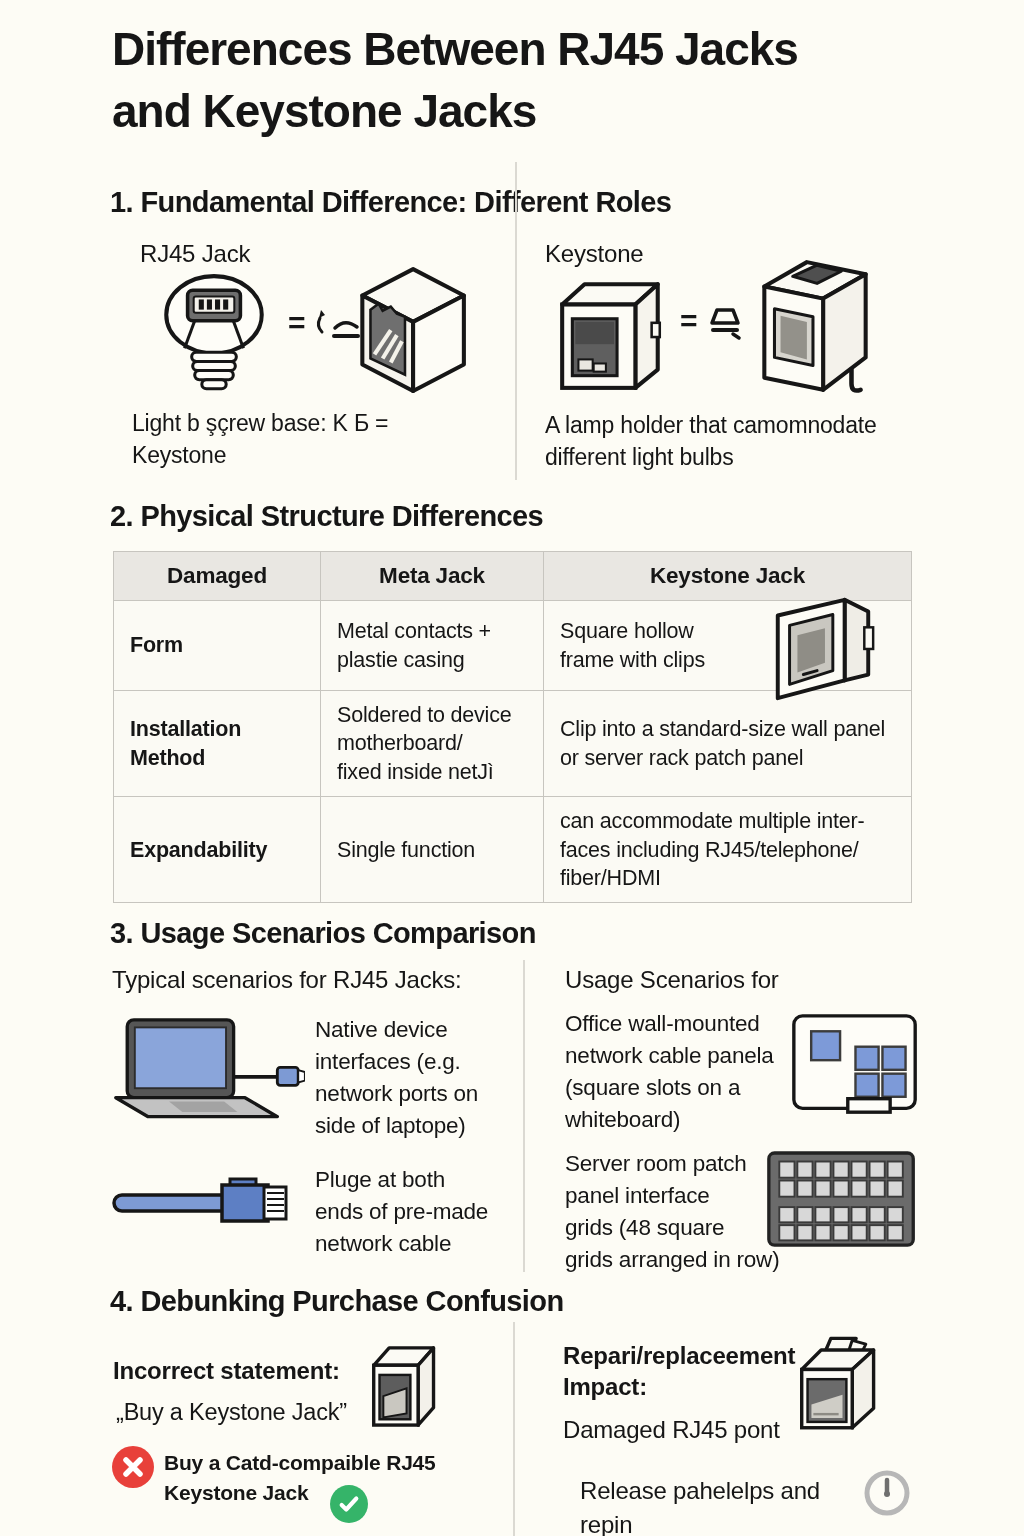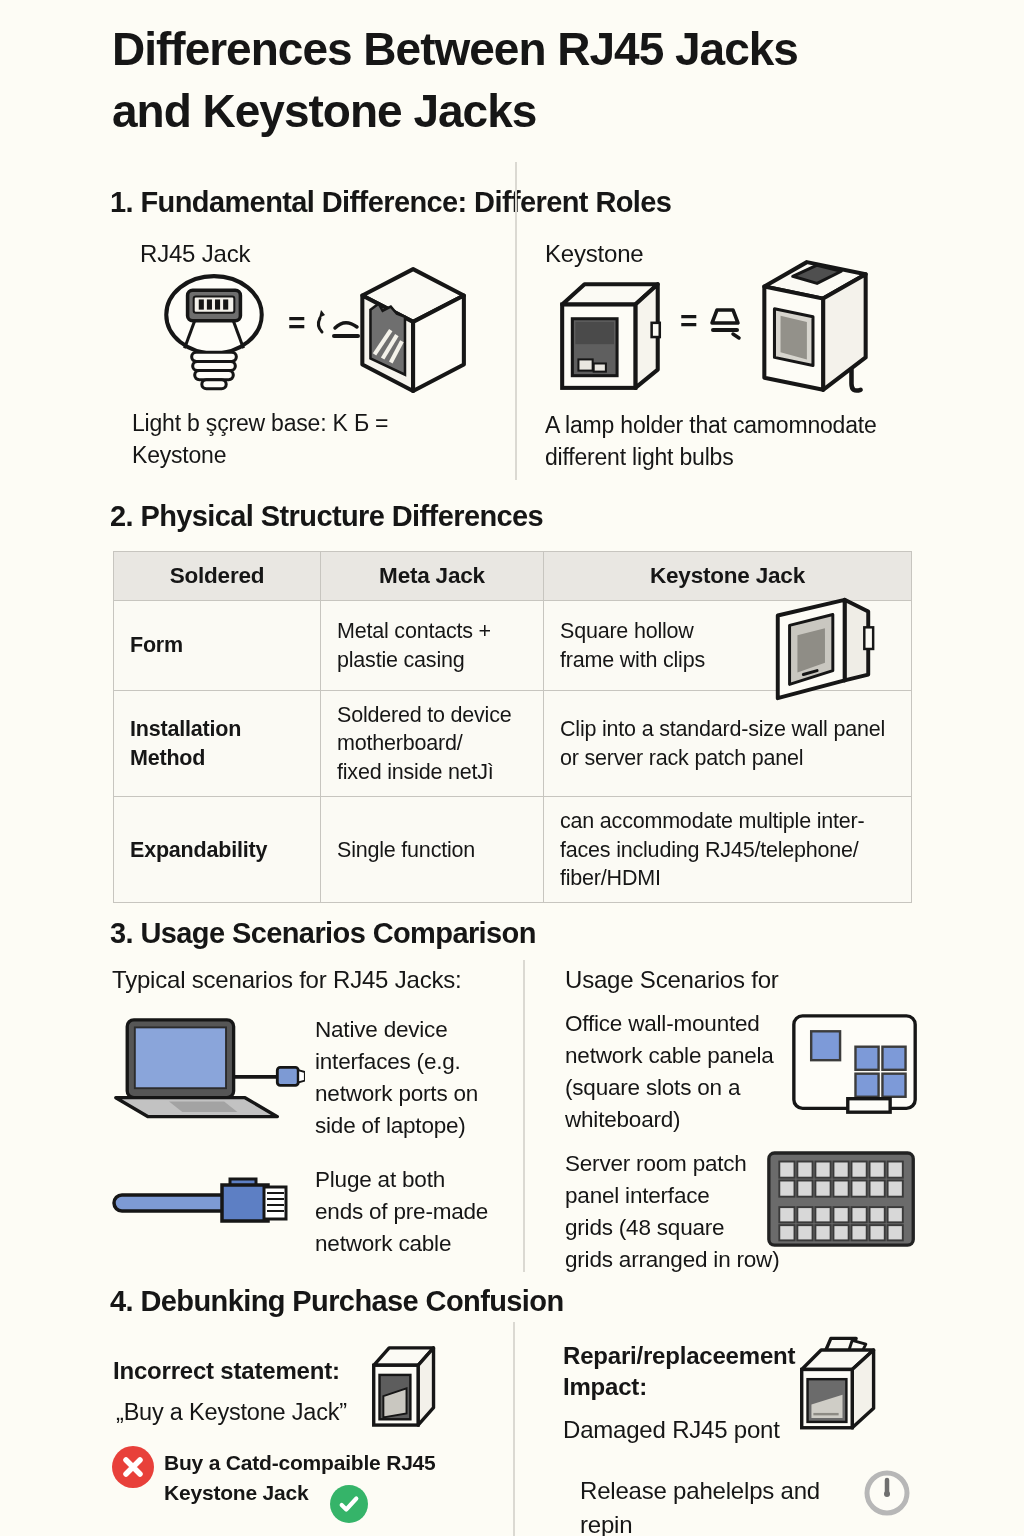--- a/index.html
+++ b/index.html
@@ -115,21 +115,21 @@
   <div class="abs h2" style="left:110px;top:500px;">2. Physical Structure Differences</div>
 
   <table class="abs spec" style="left:113px;top:551px;">
     <colgroup>
         <col style="width:207px">
         <col style="width:223px">
         <col style="width:368px">
       </colgroup>
     <thead>
       <tr>
-        <th>Soldered</th>
+        <th>Damaged</th>
         <th>Meta Jack</th>
         <th>Keystone Jack</th>
       </tr>
     </thead>
     <tbody>
       <tr style="height:90px;">
         <td class="feat preline">Form</td>
         <td class="preline">Metal contacts +
 plastie casing</td>
         <td class="preline">Square hollow

